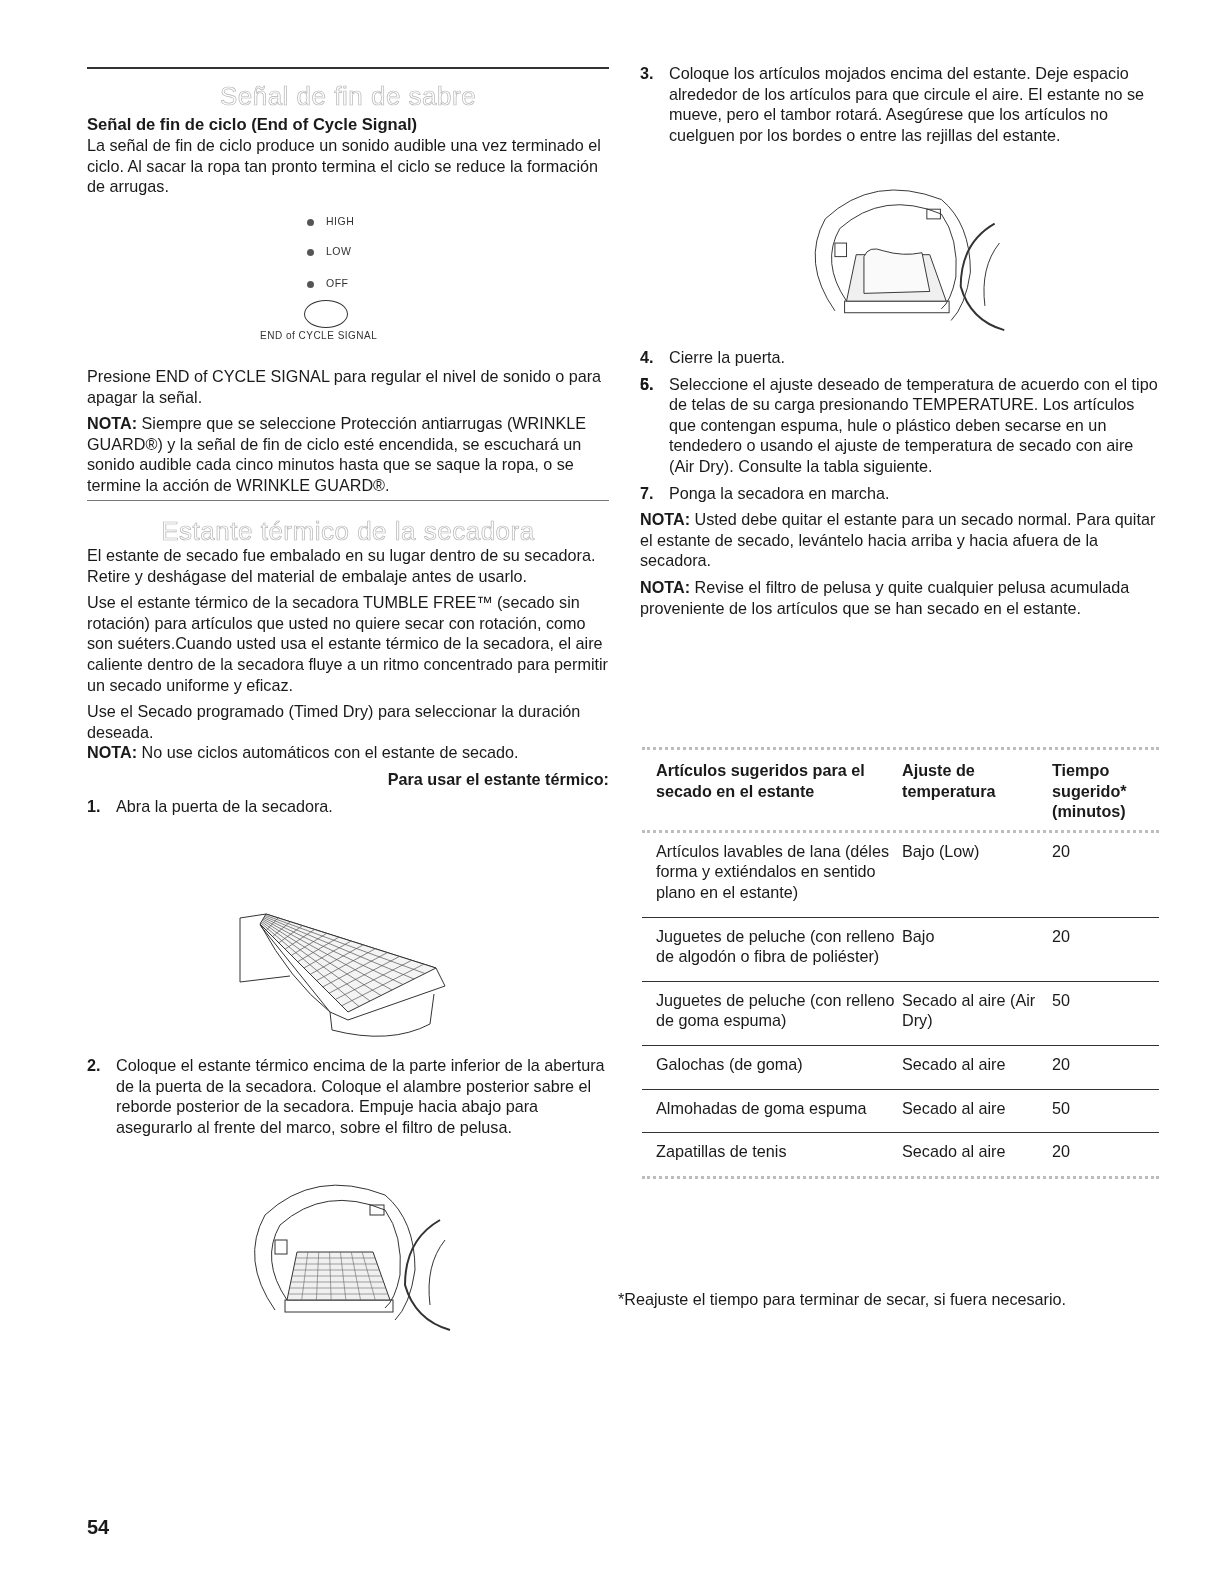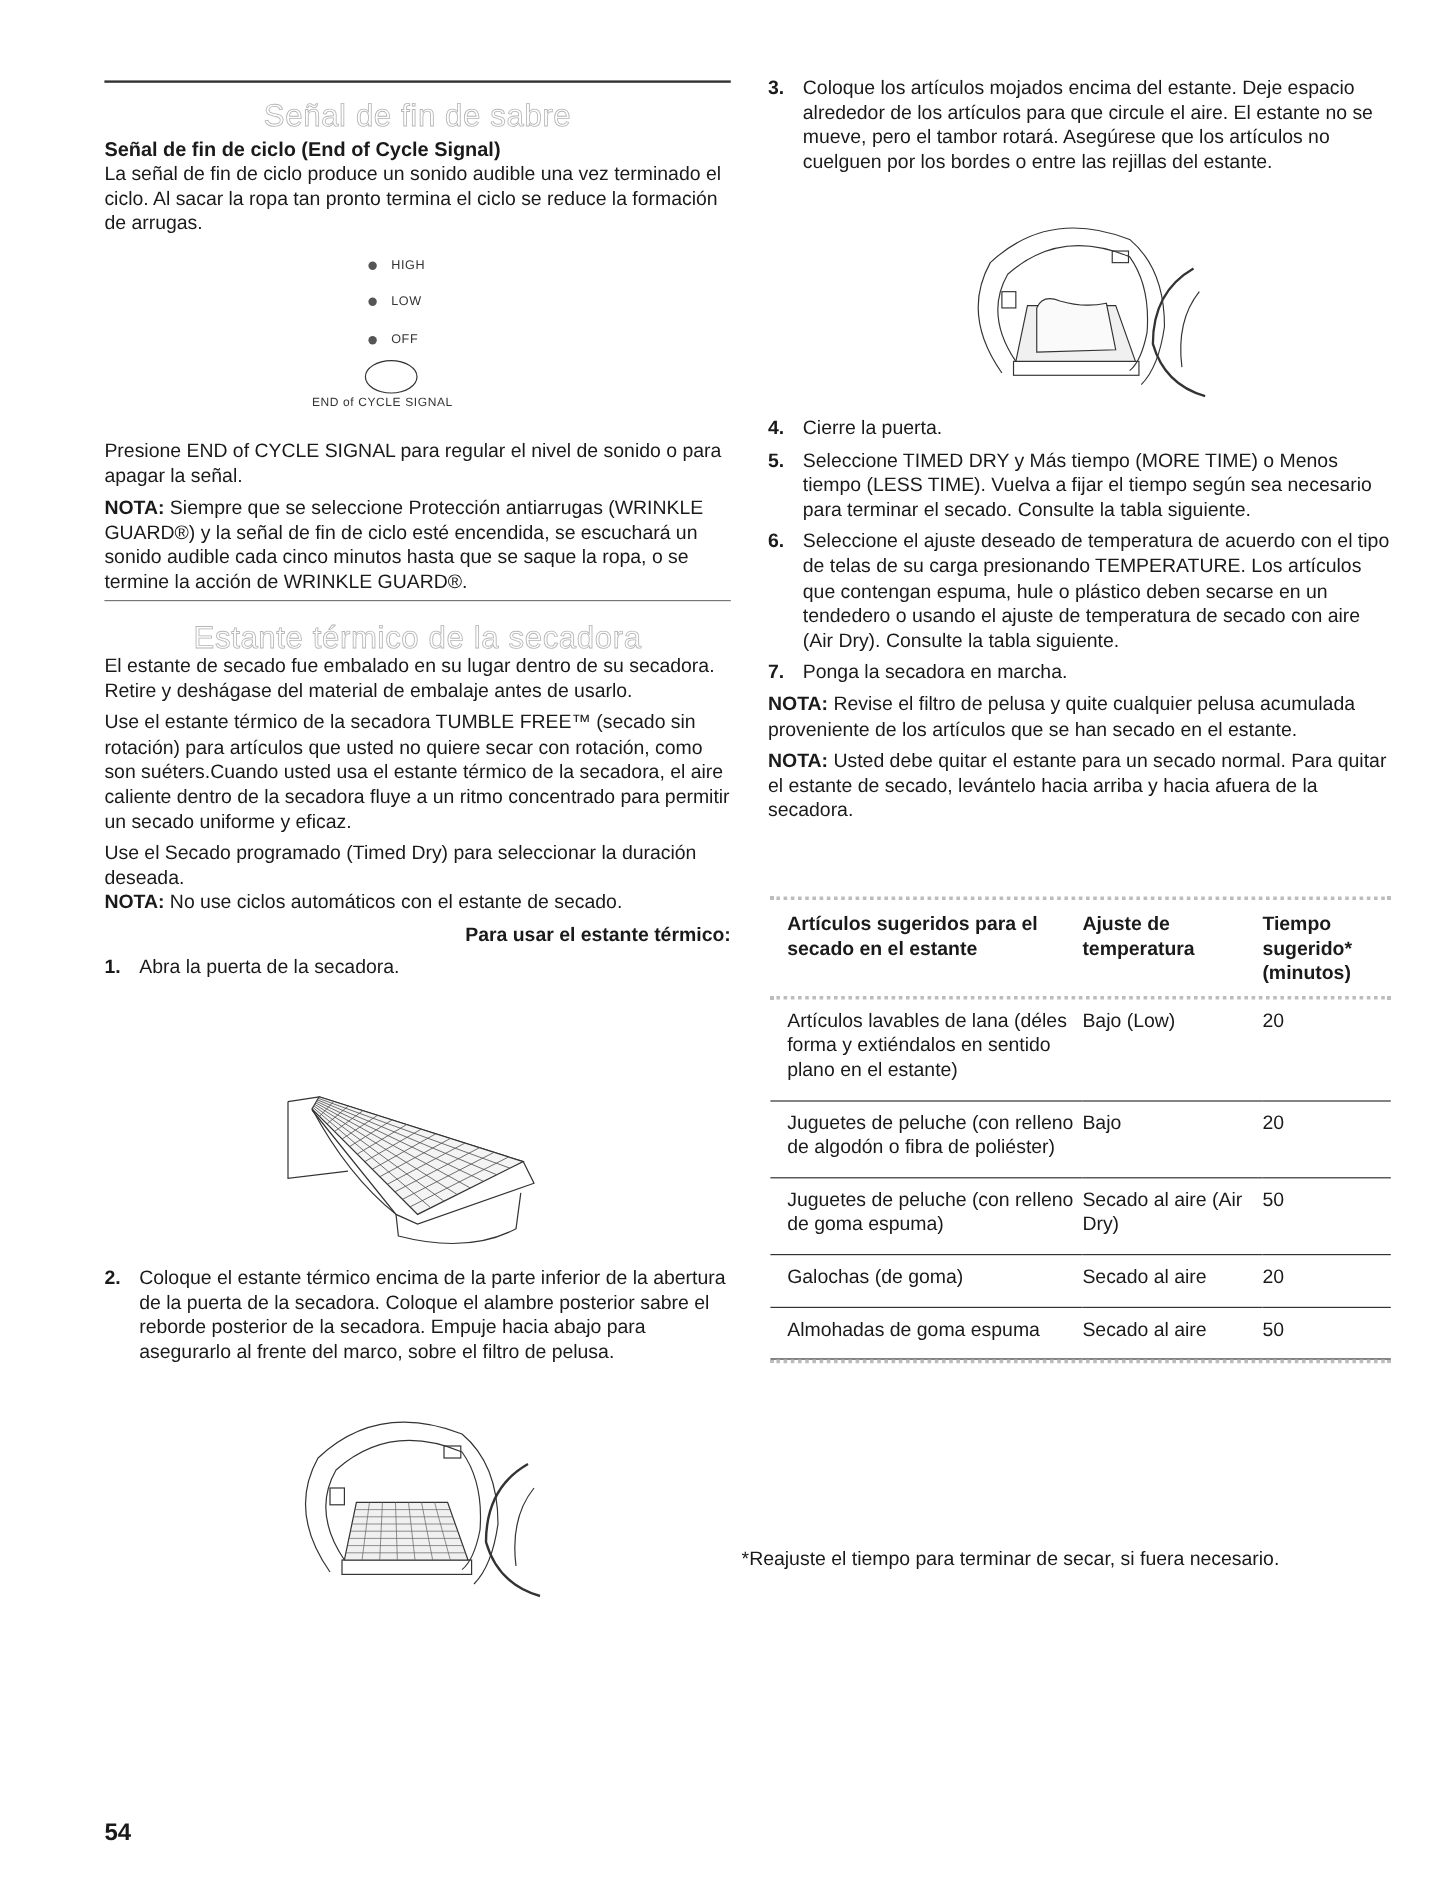--- a/index.html
+++ b/index.html
@@ -153,25 +153,25 @@
     <path d="M60,74 Q65,62 80,68 Q100,74 120,70 L128,110 L60,112 Z" fill="#fafafa"></path>
     <path d="M195,40 Q160,60 160,105 Q170,140 205,150" stroke-width="2"></path>
     <path d="M200,60 Q180,85 185,125"></path>
     <rect x="30" y="60" width="12" height="14"></rect>
     <rect x="125" y="25" width="14" height="10"></rect>
   </g>
 </svg>
 
 <div class="col right" style="top:347px;">
   <p class="step"><span class="num">4.</span><span>Cierre la puerta.</span></p>
-  <p class="gap step"><span class="num">5.</span><span>Seleccione TIMED DRY y Más tiempo (MORE TIME) o Menos tiempo (LESS TIME). Vuelva a fijar el tiempo según sea necesario para terminar el secado. Consulte la tabla siguiente.</span></p>
+  <p class="gap step"><span class="num">5.</span></p>
   <p class="gap step"><span class="num">6.</span><span>Seleccione el ajuste deseado de temperatura de acuerdo con el tipo de telas de su carga presionando TEMPERATURE. Los artículos que contengan espuma, hule o plástico deben secarse en un tendedero o usando el ajuste de temperatura de secado con aire (Air Dry). Consulte la tabla siguiente.</span></p>
   <p class="gap step"><span class="num">7.</span><span>Ponga la secadora en marcha.</span></p>
+  <p class="gap"><span class="nota">NOTA:</span><span> Usted debe quitar el estante para un secado normal. Para quitar el estante de secado, levántelo hacia arriba y hacia afuera de la secadora.</span></p>
   <p class="gap"><span class="nota">NOTA:</span><span> Revise el filtro de pelusa y quite cualquier pelusa acumulada proveniente de los artículos que se han secado en el estante.</span></p>
-  <p class="gap"><span class="nota">NOTA:</span><span> Usted debe quitar el estante para un secado normal. Para quitar el estante de secado, levántelo hacia arriba y hacia afuera de la secadora.</span></p>
 </div>
 
 <div class="tbl">
   <div class="dots"></div>
   <table>
     <thead>
       <tr>
         <th class="c1">Artículos sugeridos para el secado en el estante</th>
         <th class="c2">Ajuste de temperatura</th>
         <th>Tiempo sugerido* (minutos)</th>
@@ -199,20 +199,25 @@
         <tr class="rowline">
           <td class="c1">Galochas (de goma)</td>
           <td class="c2">Secado al aire</td>
           <td>20</td>
         </tr>
         <tr class="rowline">
           <td class="c1">Almohadas de goma espuma</td>
           <td class="c2">Secado al aire</td>
           <td>50</td>
         </tr>
+        <tr>
+          <td class="c1">Zapatillas de tenis</td>
+          <td class="c2">Secado al aire</td>
+          <td>20</td>
+        </tr>
       </tbody>
   </table>
   <div class="dots"></div>
 </div>
 
 <div class="footnote">*Reajuste el tiempo para terminar de secar, si fuera necesario.</div>
 
 <div class="pagenum">54</div>
 
 </body></html>

